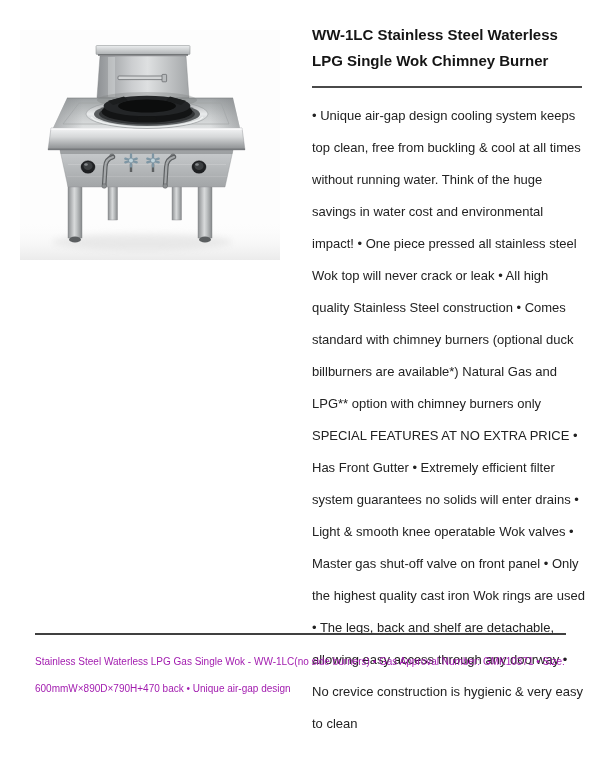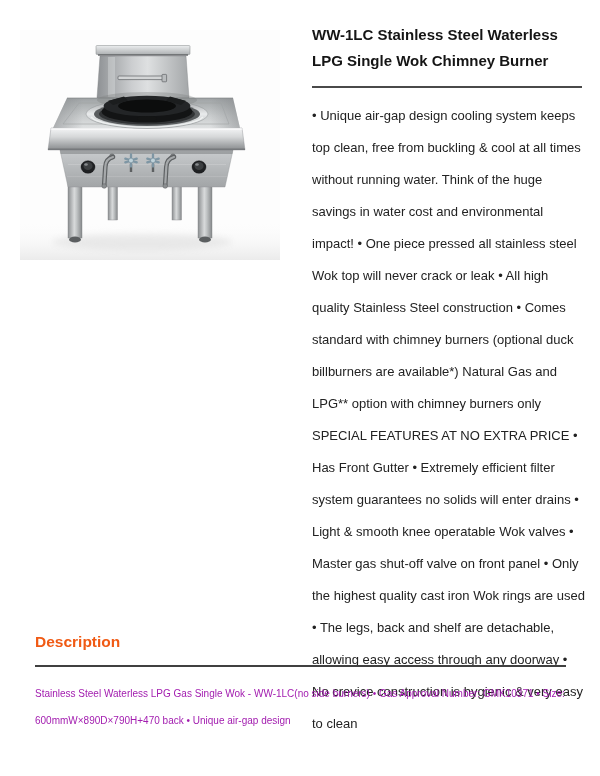--- a/index.html
+++ b/index.html
@@ -236,16 +236,15 @@
   </svg>
 </div>
 
 <div class="right-col">
   <h1 class="product-title">WW-1LC Stainless Steel Waterless LPG Single Wok Chimney Burner</h1>
   <hr class="title-divider">
   <p class="features-text">• Unique air-gap design cooling system keeps top clean, free from buckling &amp; cool at all times without running water. Think of the huge savings in water cost and environmental impact! • One piece pressed all stainless steel Wok top will never crack or leak • All high quality Stainless Steel construction • Comes standard with chimney burners (optional duck billburners are available*) Natural Gas and LPG** option with chimney burners only SPECIAL FEATURES AT NO EXTRA PRICE • Has Front Gutter • Extremely efficient filter system guarantees no solids will enter drains • Light &amp; smooth knee operatable Wok valves • Master gas shut-off valve on front panel • Only the highest quality cast iron Wok rings are used • The legs, back and shelf are detachable, allowing easy access through any doorway • No crevice construction is hygienic &amp; very easy to clean</p>
 </div>
 
 <div class="desc-section">
-  <h2 class="desc-heading">Description</h2>
   <hr class="desc-divider">
   <p class="desc-text">Stainless Steel Waterless LPG Gas Single Wok - WW-1LC(no side burners) • Gas Approval Number: GMK10371 • Size: 600mmW×890D×790H+470 back • Unique air-gap design</p>
 </div>
 
 </body></html>

